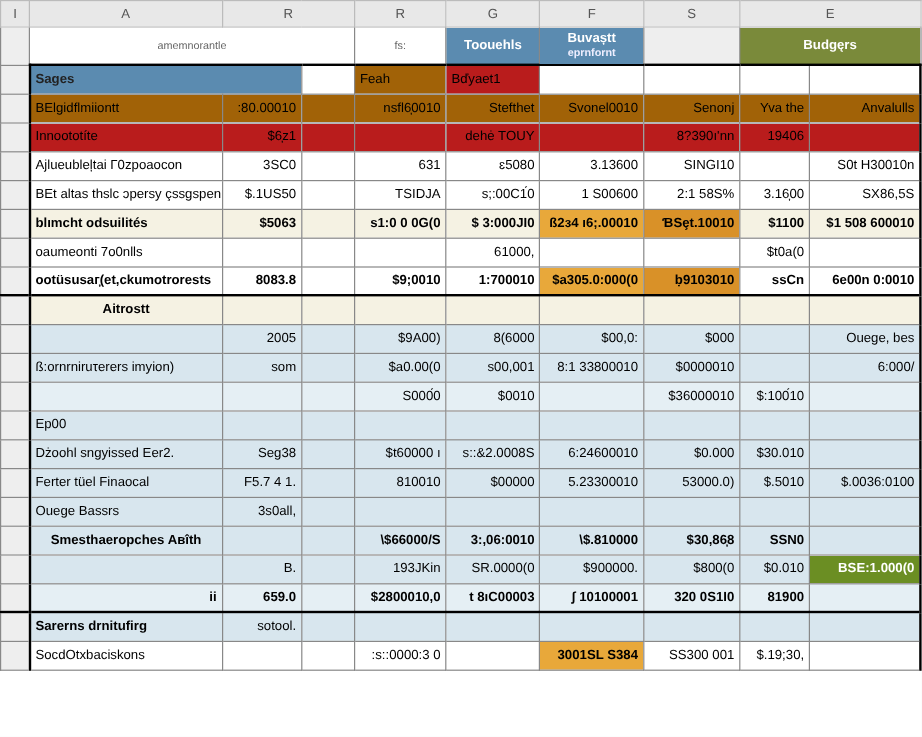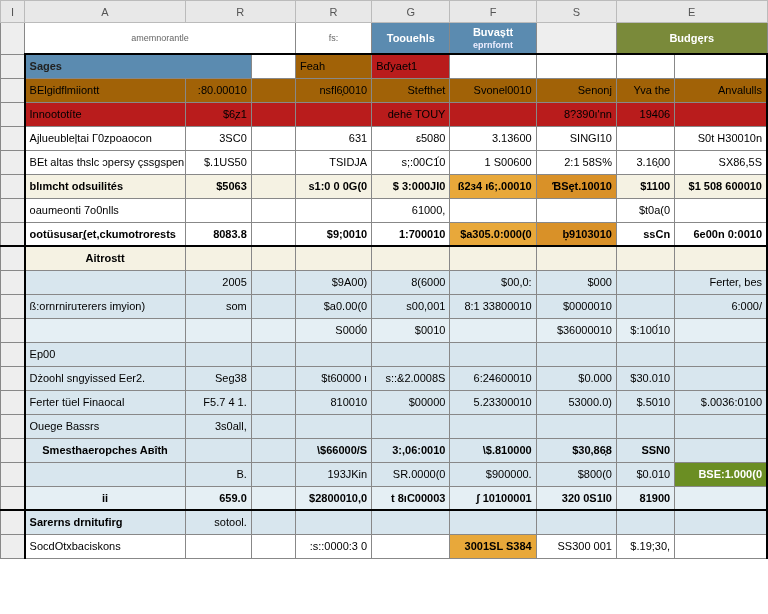--- a/index.html
+++ b/index.html
@@ -219,21 +219,21 @@
         <tr>
           <td class="gray"></td>
           <td class="paleblue thick-left" colspan="1" style="text-align: left;"></td>
           <td class="paleblue num">2005</td>
           <td class="paleblue"></td>
           <td class="paleblue num">$9A00)</td>
           <td class="paleblue num">8(6000</td>
           <td class="paleblue num">$00,0:</td>
           <td class="paleblue num">$000</td>
           <td class="paleblue num"></td>
-          <td class="paleblue num thick-right">Ferter, bes</td>
+          <td class="paleblue num thick-right">Ouege, bes</td>
         </tr>
         <tr>
           <td class="gray"></td>
           <td class="paleblue thick-left" colspan="1" style="text-align: left;">ß:ornrniruτerers imyion)</td>
           <td class="paleblue num">som</td>
           <td class="paleblue"></td>
           <td class="paleblue num">$a0.00(0</td>
           <td class="paleblue num">s00,001</td>
           <td class="paleblue num">8:1 33800010</td>
           <td class="paleblue num">$0000010</td>
@@ -319,21 +319,21 @@
           <td class="paleblue"></td>
           <td class="paleblue num">193JKin</td>
           <td class="paleblue num">SR.0000(0</td>
           <td class="paleblue num">$900000.</td>
           <td class="paleblue num">$800(0</td>
           <td class="paleblue num">$0.010</td>
           <td class="paleblue num thick-right green-cell">BSE:1.000(0</td>
         </tr>
         <tr class="thick-bottom">
           <td class="gray"></td>
-          <td class="softblue thick-left bold" colspan="1" style="text-align: center; margin-left: 22px;"> ii</td>
+          <td class="softblue thick-left bold" colspan="1" style="text-align: right; margin-left: 22px;"> ii</td>
           <td class="softblue num bold">659.0</td>
           <td class="softblue bold"></td>
           <td class="softblue num bold">$2800010,0</td>
           <td class="softblue num bold">t 8ıC00003</td>
           <td class="softblue num bold">ʃ 10100001</td>
           <td class="softblue num bold">320 0S1I0</td>
           <td class="softblue num bold">81900</td>
           <td class="softblue num thick-right bold"></td>
         </tr>
         <tr>

